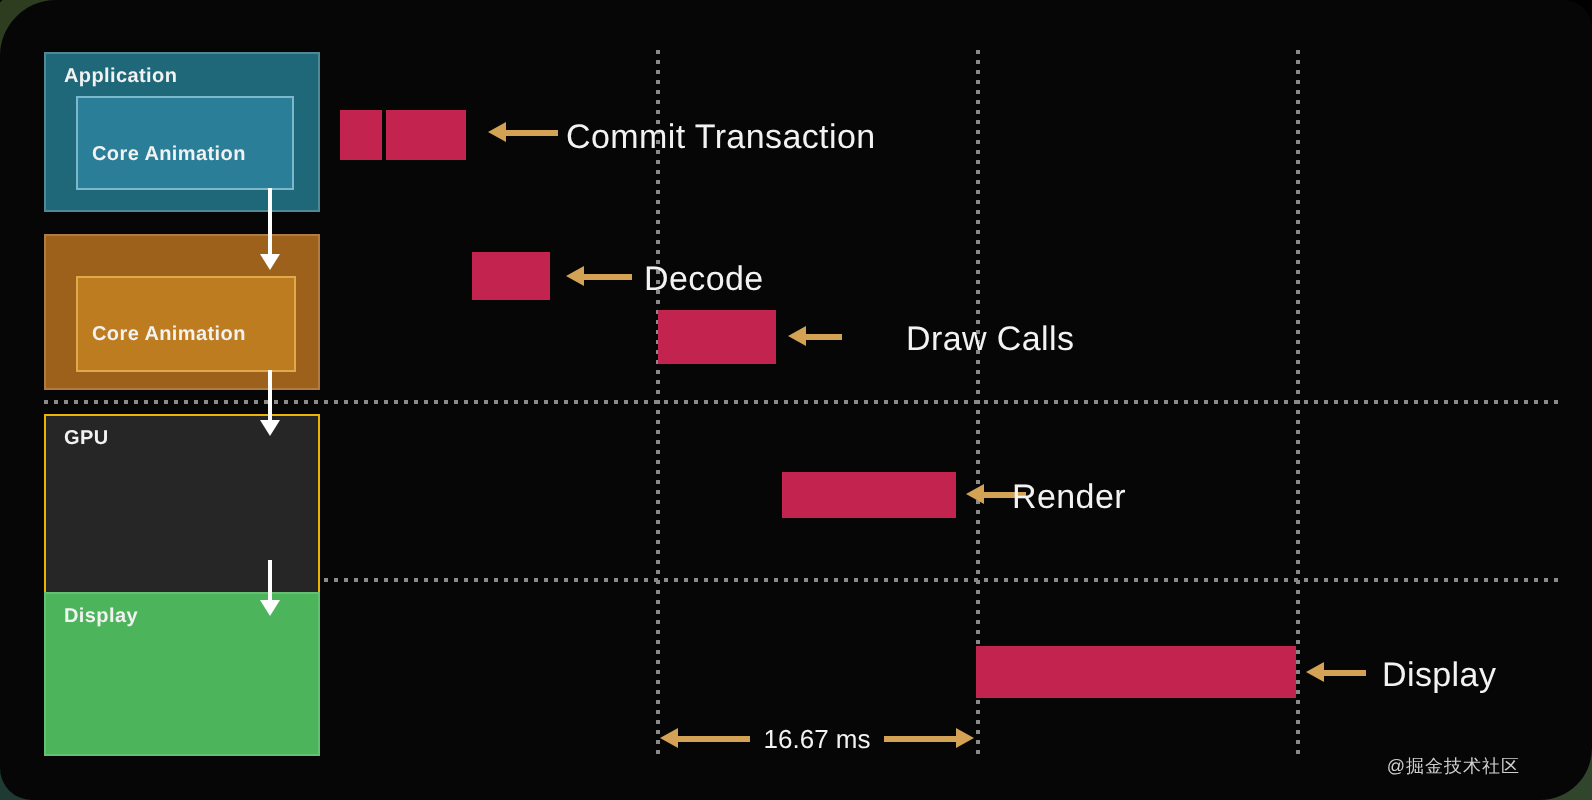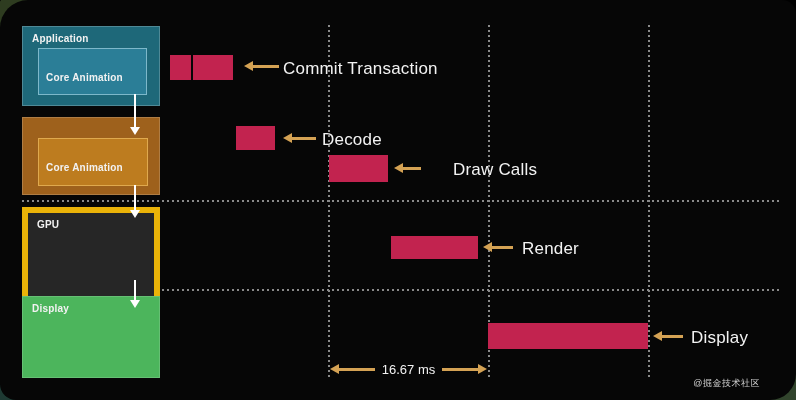--- a/index.html
+++ b/index.html
@@ -34,21 +34,21 @@
 
   
   .sbox{position:absolute;left:22px;width:138px;color:var(--txt);}
   .sbox .box-label{font-size:10px;font-weight:bold;padding:6px 0 0 9px;letter-spacing:.2px;}
   .inner{position:absolute;color:var(--txt);}
   .inner .box-label{padding:3px 0 0 7px;margin-top:20px;}
   .box-app{top:26px;height:80px;background:var(--teal);border:1px solid rgba(255,255,255,.22);}
   .box-app .inner{left:15px;top:21px;width:109px;height:47px;background:var(--teal2);border:1px solid #7db8ca;}
   .box-rs{top:117px;height:78px;background:var(--orange);border:1px solid rgba(255,255,255,.18);}
   .box-rs .inner{left:15px;top:20px;width:110px;height:48px;background:var(--orange2);border:1px solid #dfa94e;}
-  .box-gpu{top:207px;height:96px;background:var(--gpu);border:6px solid #eab308;}
+  .box-gpu{top:207px;height:96px;background:var(--gpu);border:1px solid #eab308;}
   .box-disp{top:296px;height:82px;background:var(--green);border:1px solid rgba(255,255,255,.15);}
 
   
   .varrow{position:absolute;width:2px;background:#fff;z-index:3;}
   .varrow::after{content:"";position:absolute;left:-4px;bottom:-8px;width:0;height:0;
     border-left:5px solid transparent;border-right:5px solid transparent;border-top:8px solid #fff;}
 
   
   .bar{position:absolute;background:var(--bar);z-index:2;}
 
@@ -118,21 +118,21 @@
 
     <div class="harrow" style="left:253px;top:65px;width:26px"></div>
     <div class="harrow" style="left:292px;top:137px;width:24px"></div>
     <div class="harrow" style="left:403px;top:167px;width:18px"></div>
     <div class="harrow" style="left:492px;top:246px;width:21px"></div>
     <div class="harrow" style="left:662px;top:335px;width:21px"></div>
 
     <div class="evt-label" style="left:283px;top:59px">Commit Transaction</div>
     <div class="evt-label" style="left:322px;top:130px">Decode</div>
     <div class="evt-label" style="left:453px;top:160px">Draw Calls</div>
-    <div class="evt-label" style="left:522px;top:239px">Render</div>
+    <div class="evt-label" style="left:506px;top:239px">Render</div>
     <div class="evt-label" style="left:691px;top:328px">Display</div>
 
     <div class="interval">
       <span class="head-l"></span>
       <span class="line"></span>
       <span class="ilabel">16.67 ms</span>
       <span class="line"></span>
       <span class="head-r"></span>
     </div>
 

